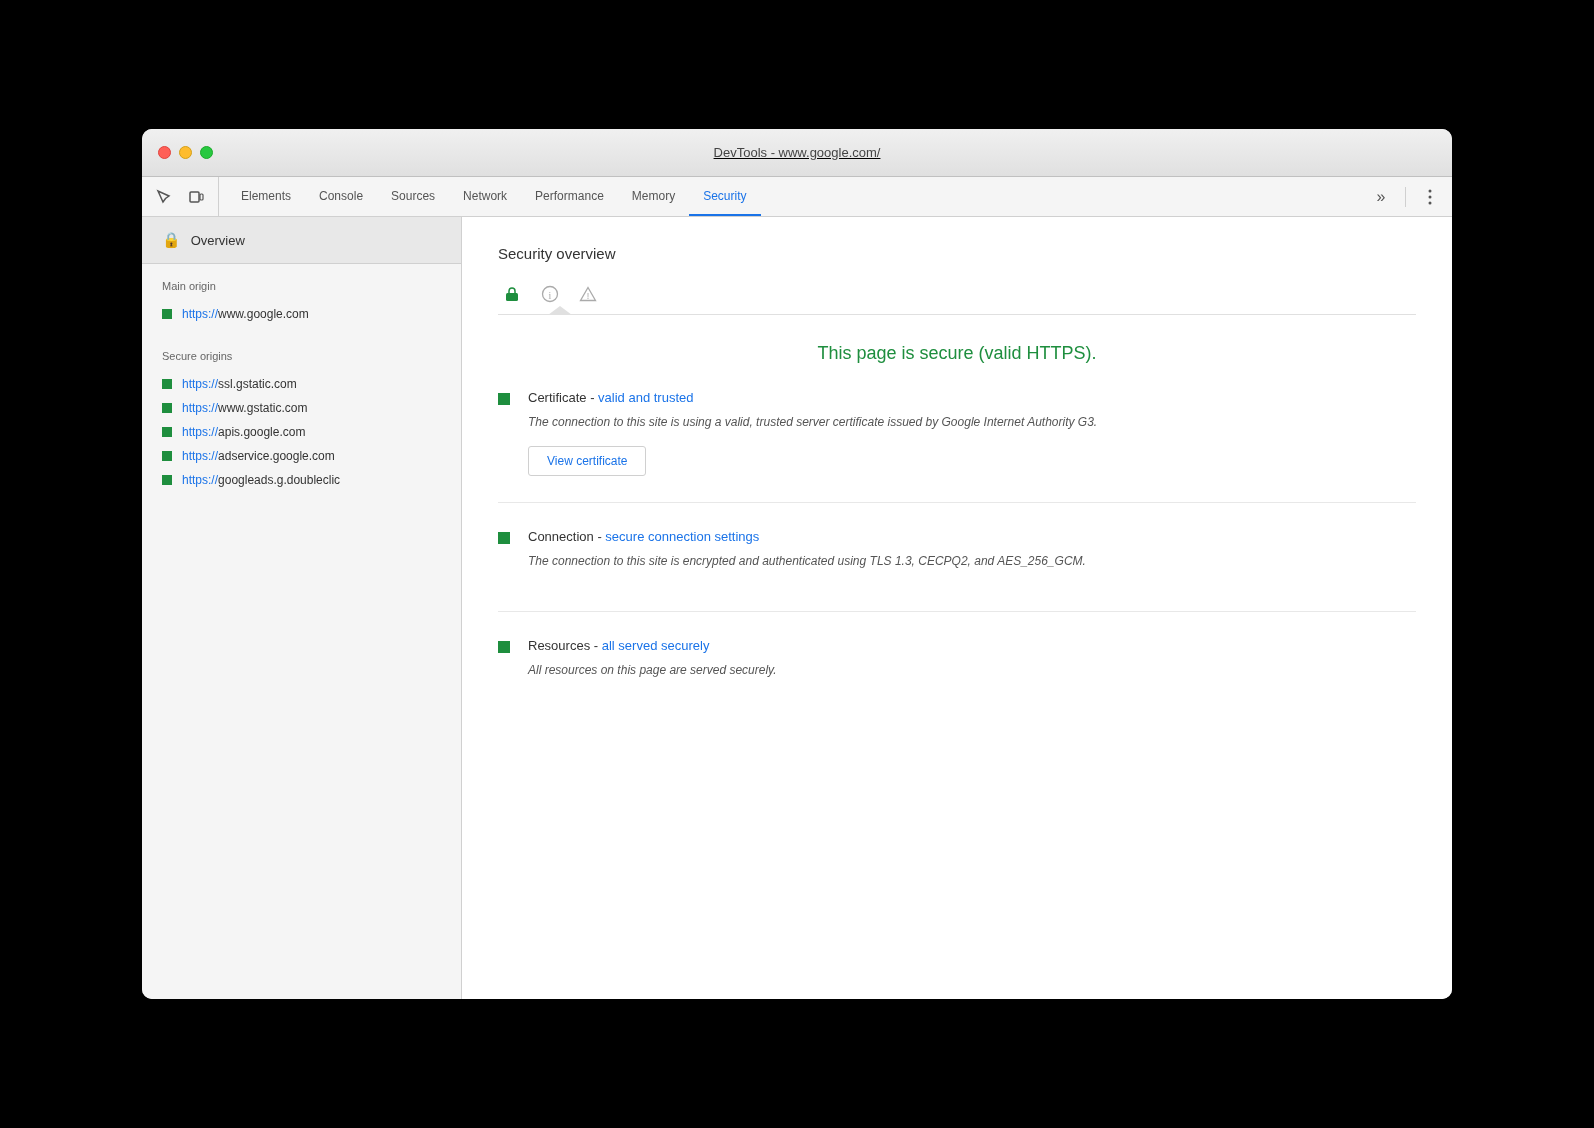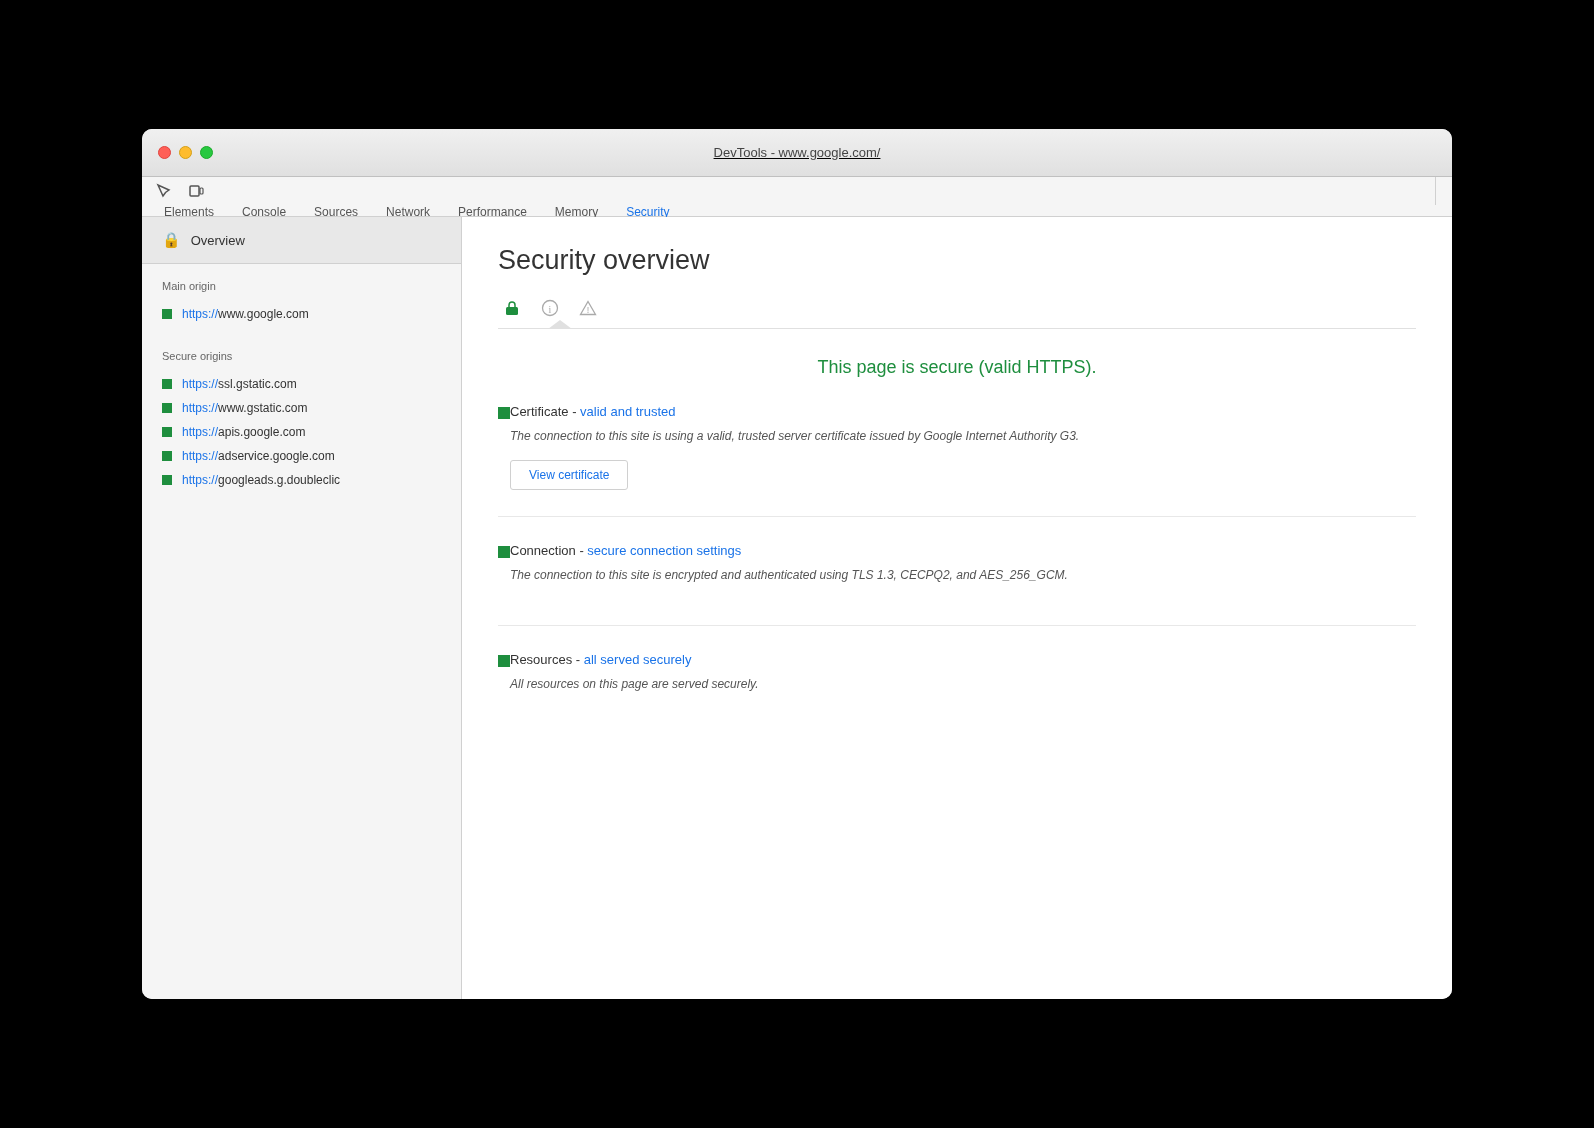--- a/index.html
+++ b/index.html
@@ -55,21 +55,20 @@
     }
     
     .toolbar {
       background: #f5f5f5;
       border-bottom: 1px solid #d0d0d0;
       height: 40px;
       display: flex;
       align-items: stretch;
       padding: 0 8px;
       flex-shrink: 0;
-      flex-direction: column;
     }
     .toolbar-icons {
       display: flex;
       align-items: center;
       gap: 4px;
       padding-right: 8px;
       margin-right: 8px;
       border-right: 1px solid #d0d0d0;
     }
     .toolbar-icon-btn {
@@ -166,21 +165,21 @@
       text-decoration: none;
     }
     
     .detail-panel {
       flex: 1;
       background: #fff;
       overflow-y: auto;
       padding: 28px 36px;
     }
     .detail-title {
-      font-size: 27px;
+      font-size: 15px;
       color: #333;
       font-weight: 400;
       margin-bottom: 18px;
     }
     .sec-icon {
       width: 28px;
       height: 28px;
       display: flex;
       align-items: center;
       justify-content: center;
@@ -192,20 +191,21 @@
     .sec-icon.warn { color: #aaa; }
     .secure-headline {
       font-size: 18px;
       color: #1e8e3e;
       font-weight: 400;
       margin-bottom: 26px;
       text-align: center;
     }
     .detail-section {
       display: flex;
+      gap: 18px;
       margin-bottom: 26px;
     }
     .detail-section-square {
       width: 12px;
       height: 12px;
       background: #1e8e3e;
       flex-shrink: 0;
       margin-top: 3px;
     }
     .detail-section-content {

